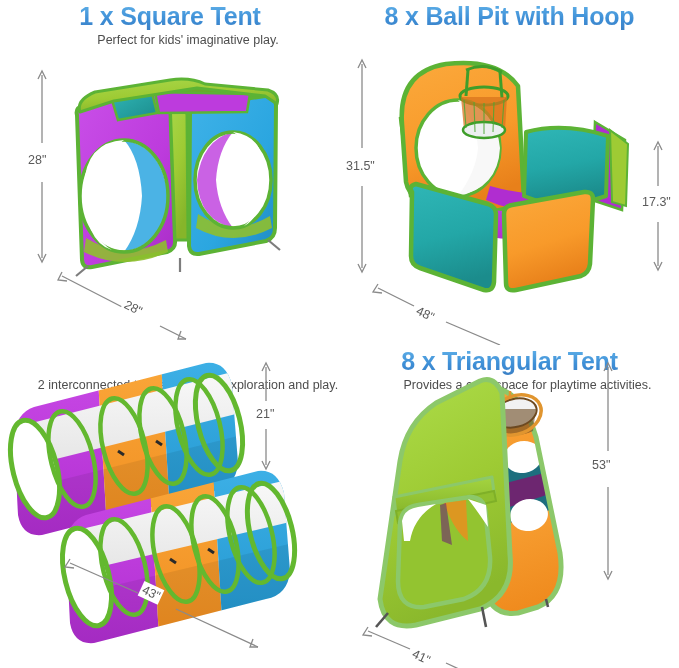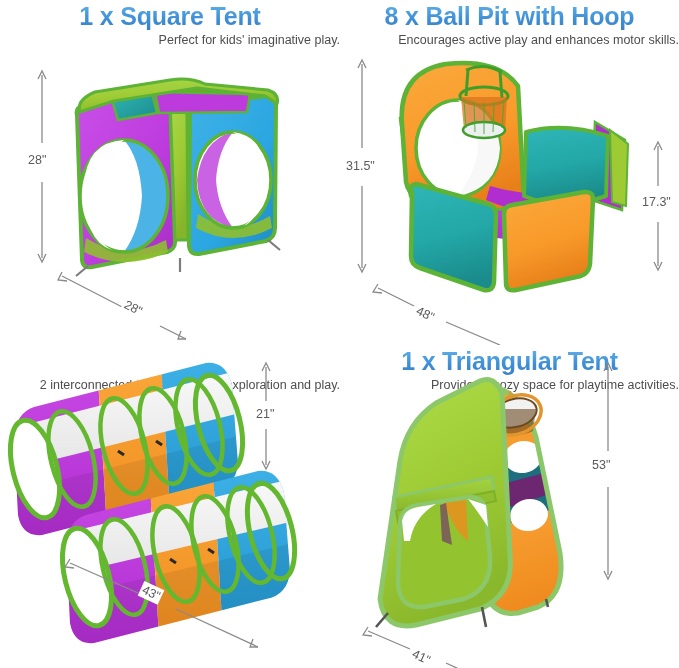--- a/index.html
+++ b/index.html
@@ -40,21 +40,21 @@
     background-clip: text;
     color: transparent;
     -webkit-text-fill-color: transparent;
     white-space: nowrap;
   }
   .q-sub {
     position: absolute;
     left: 0;
     right: 0;
     top: 33px;
-    text-align: right;
+    text-align: center;
     font-size: 12.5px;
     color: #4d4d4d;
     white-space: nowrap;
     padding-left: 36px;
   }
   .stage {
     position: absolute;
     inset: 0;
   }
   svg.art {
@@ -163,21 +163,20 @@
         </g>
       </svg>
 
       <div class="dimlabel" style="left:26px; top:152px;">28"</div>
       <div class="dimlabel rot" style="left:122px; top:300px; transform: rotate(27deg);">28"</div>
     </div>
   </div>
 
   <div class="quad">
     <div class="q-title">8 x Ball Pit with Hoop</div>
-    <div class="q-sub">Encourages active play and enhances motor skills.</div>
 
     <div class="stage">
       <svg class="art" width="339" height="345" viewBox="0 0 339 345">
         <defs>
           <linearGradient id="bp-orange" x1="0" y1="0" x2="0.3" y2="1">
             <stop offset="0%" stop-color="#fba93c"></stop>
             <stop offset="60%" stop-color="#f89a2a"></stop>
             <stop offset="100%" stop-color="#e8801a"></stop>
           </linearGradient>
           <linearGradient id="bp-teal" x1="0" y1="0" x2="0.2" y2="1">
@@ -342,21 +341,21 @@
           <path d="M258 302 L250 302 L253 294"></path>
         </g>
       </svg>
 
       <div class="dimlabel" style="left:254px; top:61px;">21"</div>
       <div class="dimlabel rot" style="left:140px; top:240px; transform: rotate(25deg);">43"</div>
     </div>
   </div>
 
   <div class="quad">
-    <div class="q-title">1 x Triangular Tent</div>
+    <div class="q-title">8 x Triangular Tent</div>
     <div class="q-sub">Provides a cozy space for playtime activities.</div>
 
     <div class="stage">
       <svg class="art" width="339" height="323" viewBox="0 0 339 323">
         <defs>
           <linearGradient id="tt-lime" x1="0" y1="0" x2="0.3" y2="1">
             <stop offset="0%" stop-color="#addd4a"></stop>
             <stop offset="55%" stop-color="#9ecb34"></stop>
             <stop offset="100%" stop-color="#8ab82c"></stop>
           </linearGradient>

